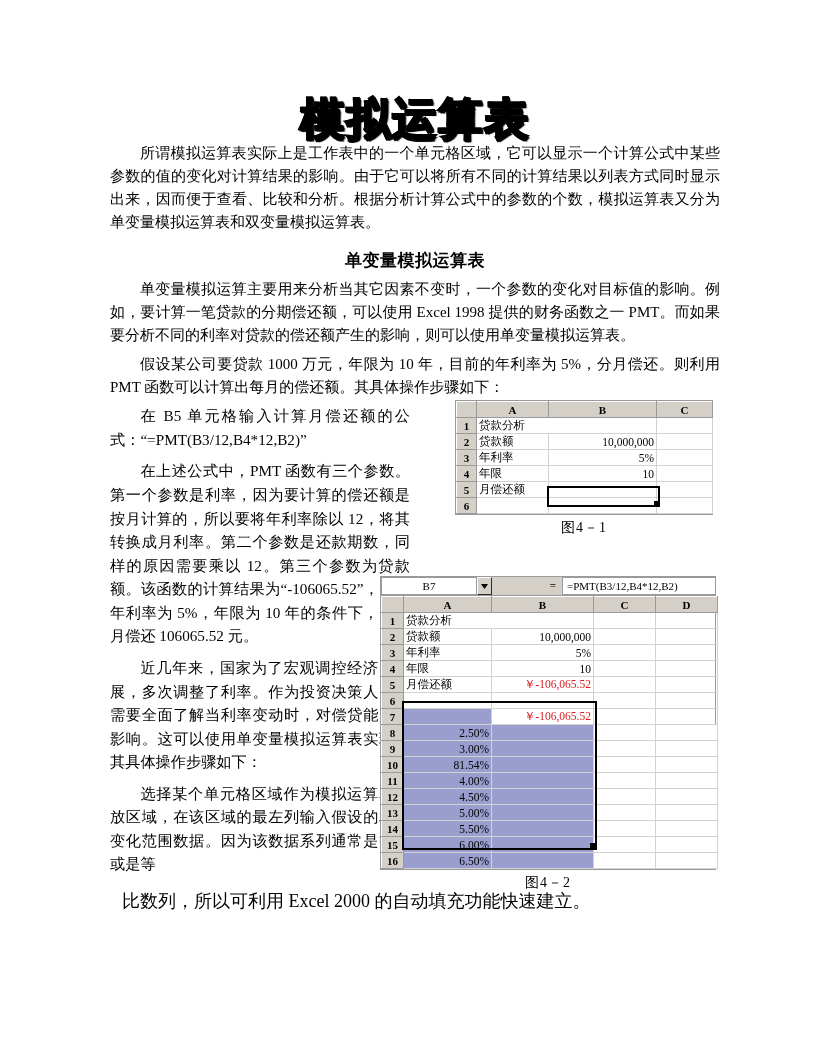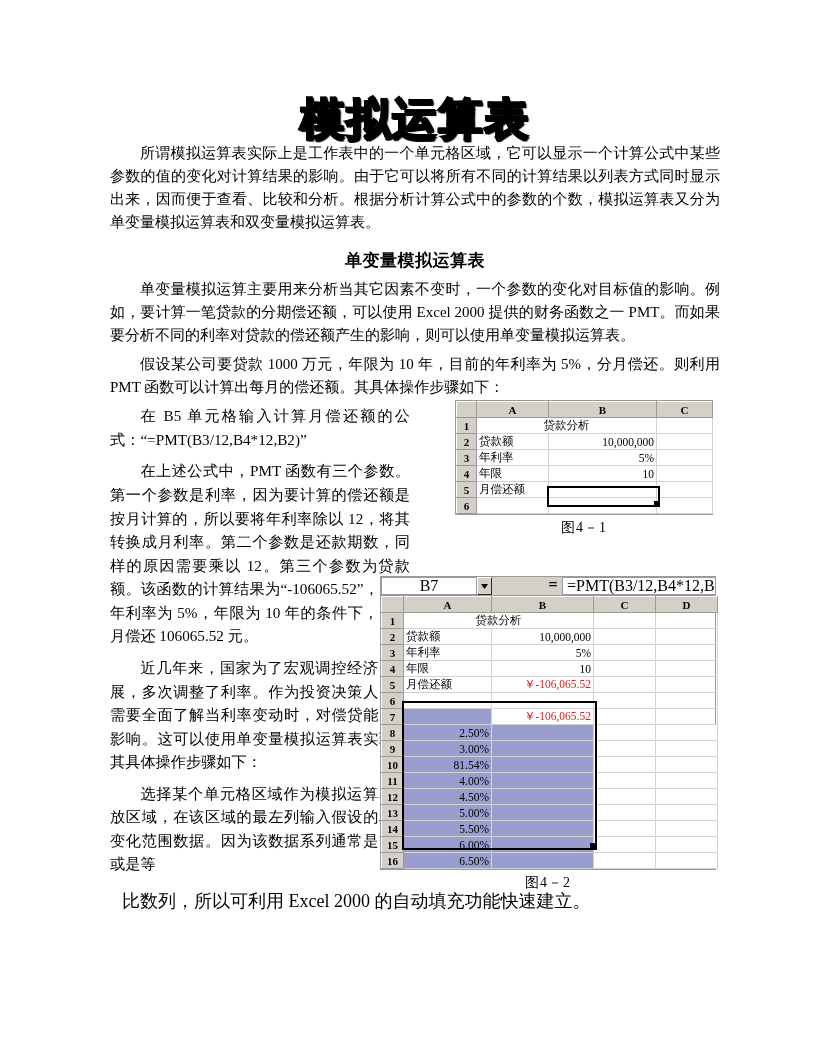--- a/index.html
+++ b/index.html
@@ -122,33 +122,33 @@
     border-bottom-color: #9a9a9a;
     text-align: center;
     font-family: "Liberation Serif", serif;
     font-weight: bold;
     font-size: 11px;
     color: #000;
   }
   .xl td.rowhdr { width: 20px; }
   .xl .corner { background: #d4d0c8; }
   .num { text-align: right; }
-  .ctr { text-align: center; }
+  .ctr { text-align: left; }
   .red { color: #d62020; }
   .sel { background: #9a9ecf; }
   .selrow td { background: #9a9ecf; }
 
   
   .formula-bar {
     display: flex;
     align-items: stretch;
     height: 18px;
     background: #fef9c3;
     border-bottom: 1px solid #9a9a9a;
-    font-size: 16px;
+    font-size: 11px;
     font-family: "Liberation Serif", serif;
   }
   .namebox {
     width: 96px;
     background: #ffffff;
     border: 1px solid #9a9a9a;
     text-align: center;
     line-height: 16px;
     box-sizing: border-box;
   }
@@ -205,21 +205,21 @@
 <body>
 
 <div class="page">
 
   <h1 class="doc-title">模拟运算表</h1>
 
   <p class="para lead-gap">所谓模拟运算表实际上是工作表中的一个单元格区域，它可以显示一个计算公式中某些参数的值的变化对计算结果的影响。由于它可以将所有不同的计算结果以列表方式同时显示出来，因而便于查看、比较和分析。根据分析计算公式中的参数的个数，模拟运算表又分为单变量模拟运算表和双变量模拟运算表。</p>
 
   <div class="h2">单变量模拟运算表</div>
 
-  <p class="para">单变量模拟运算主要用来分析当其它因素不变时，一个参数的变化对目标值的影响。例如，要计算一笔贷款的分期偿还额，可以使用 Excel 2000 提供的财务函数之一 PMT。而如果要分析不同的利率对贷款的偿还额产生的影响，则可以使用单变量模拟运算表。</p>
+  <p class="para">单变量模拟运算主要用来分析当其它因素不变时，一个参数的变化对目标值的影响。例如，要计算一笔贷款的分期偿还额，可以使用 Excel 1998 提供的财务函数之一 PMT。而如果要分析不同的利率对贷款的偿还额产生的影响，则可以使用单变量模拟运算表。</p>
 
   <p class="para">假设某公司要贷款 1000 万元，年限为 10 年，目前的年利率为 5%，分月偿还。则利用 PMT 函数可以计算出每月的偿还额。其具体操作步骤如下：</p>
 
   <div class="wrap-zone">
 
     <div class="figure" style="left:345px; top:-4px; width:258px;">
       <div class="xl" style="position:relative;">
         <table>
           <colgroup>
             <col style="width:20px">

